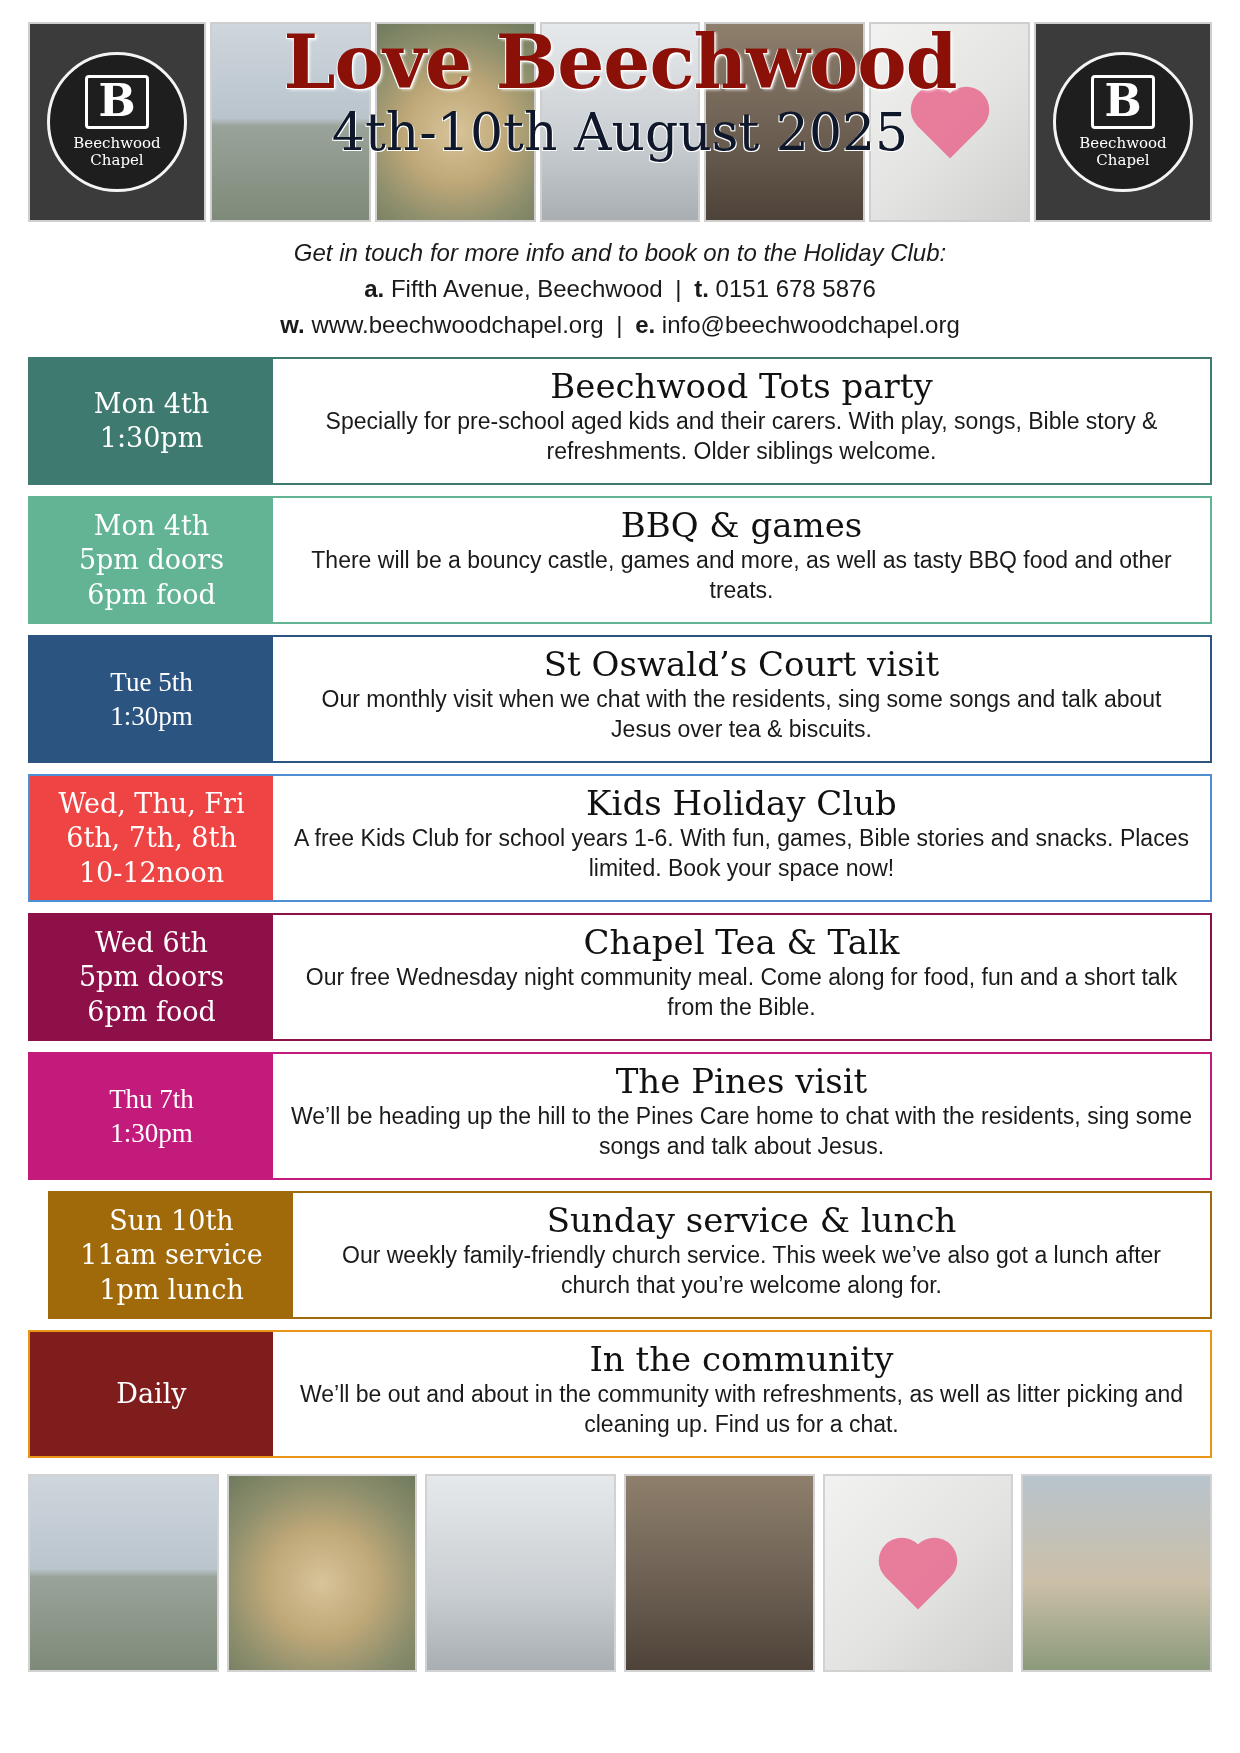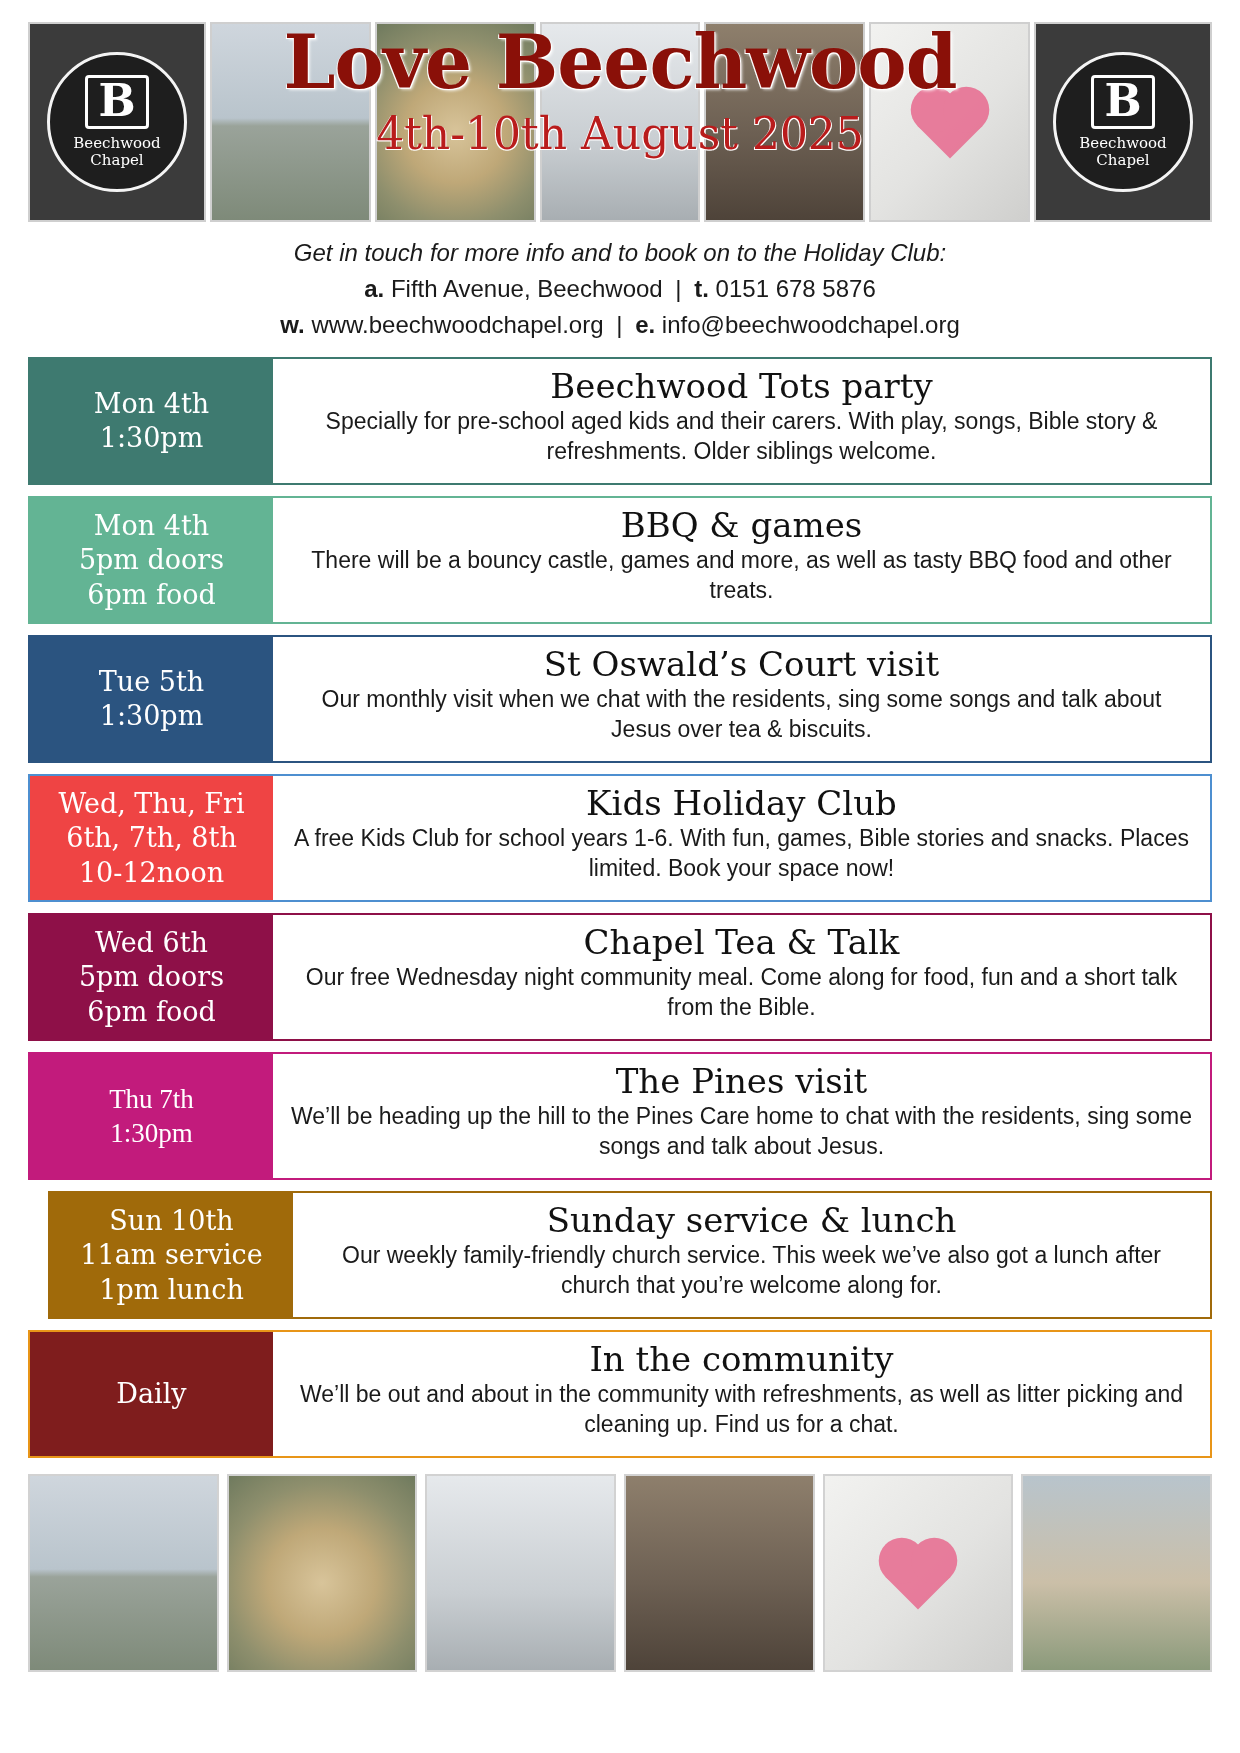--- a/index.html
+++ b/index.html
@@ -148,24 +148,24 @@
     font-family: "DejaVu Serif", serif;
     font-weight: bold;
     font-size: 74px;
     letter-spacing: -1px;
     color: #8a1008;
     text-shadow: 1px 1px 0 #ffffff, -1px 1px 0 #ffffff, 2px 2px 3px rgba(255,255,255,.8);
     line-height: 1;
   }
   .banner-sub {
     font-family: "DejaVu Serif", serif;
-    font-size: 44px;
-    color: #b91c1c;
+    font-size: 52px;
+    color: #0f172a;
     line-height: 1.05;
-    margin-top: 12px;
+    margin-top: 6px;
     text-shadow: 1px 1px 0 #ffffff, -1px 1px 0 #ffffff;
   }
 
   
   .contact {
     text-align: center;
     margin-top: 14px;
     line-height: 1.38;
   }
   .contact-lead {
@@ -320,21 +320,21 @@
           <div>Mon 4th</div>
           <div>5pm doors</div>
           <div>6pm food</div>
         </div>
         <div class="event-body">
           <div class="event-title">BBQ &amp; games</div>
           <div class="event-desc">There will be a bouncy castle, games and more, as well as tasty BBQ food and other treats.</div>
         </div>
       </div>
       <div class="event-row" style="border-color: rgb(43, 84, 128);">
-        <div class="event-when" style="background: rgb(43, 84, 128);">
+        <div class="event-when" style="background: rgb(43, 84, 128); font-family: Liberation Serif, serif;">
           <div>Tue 5th</div>
           <div>1:30pm</div>
         </div>
         <div class="event-body">
           <div class="event-title">St Oswald’s Court visit</div>
           <div class="event-desc">Our monthly visit when we chat with the residents, sing some songs and talk about Jesus over tea &amp; biscuits.</div>
         </div>
       </div>
       <div class="event-row" style="border-color: rgb(77, 143, 208);">
         <div class="event-when" style="background: #ef4444;">

